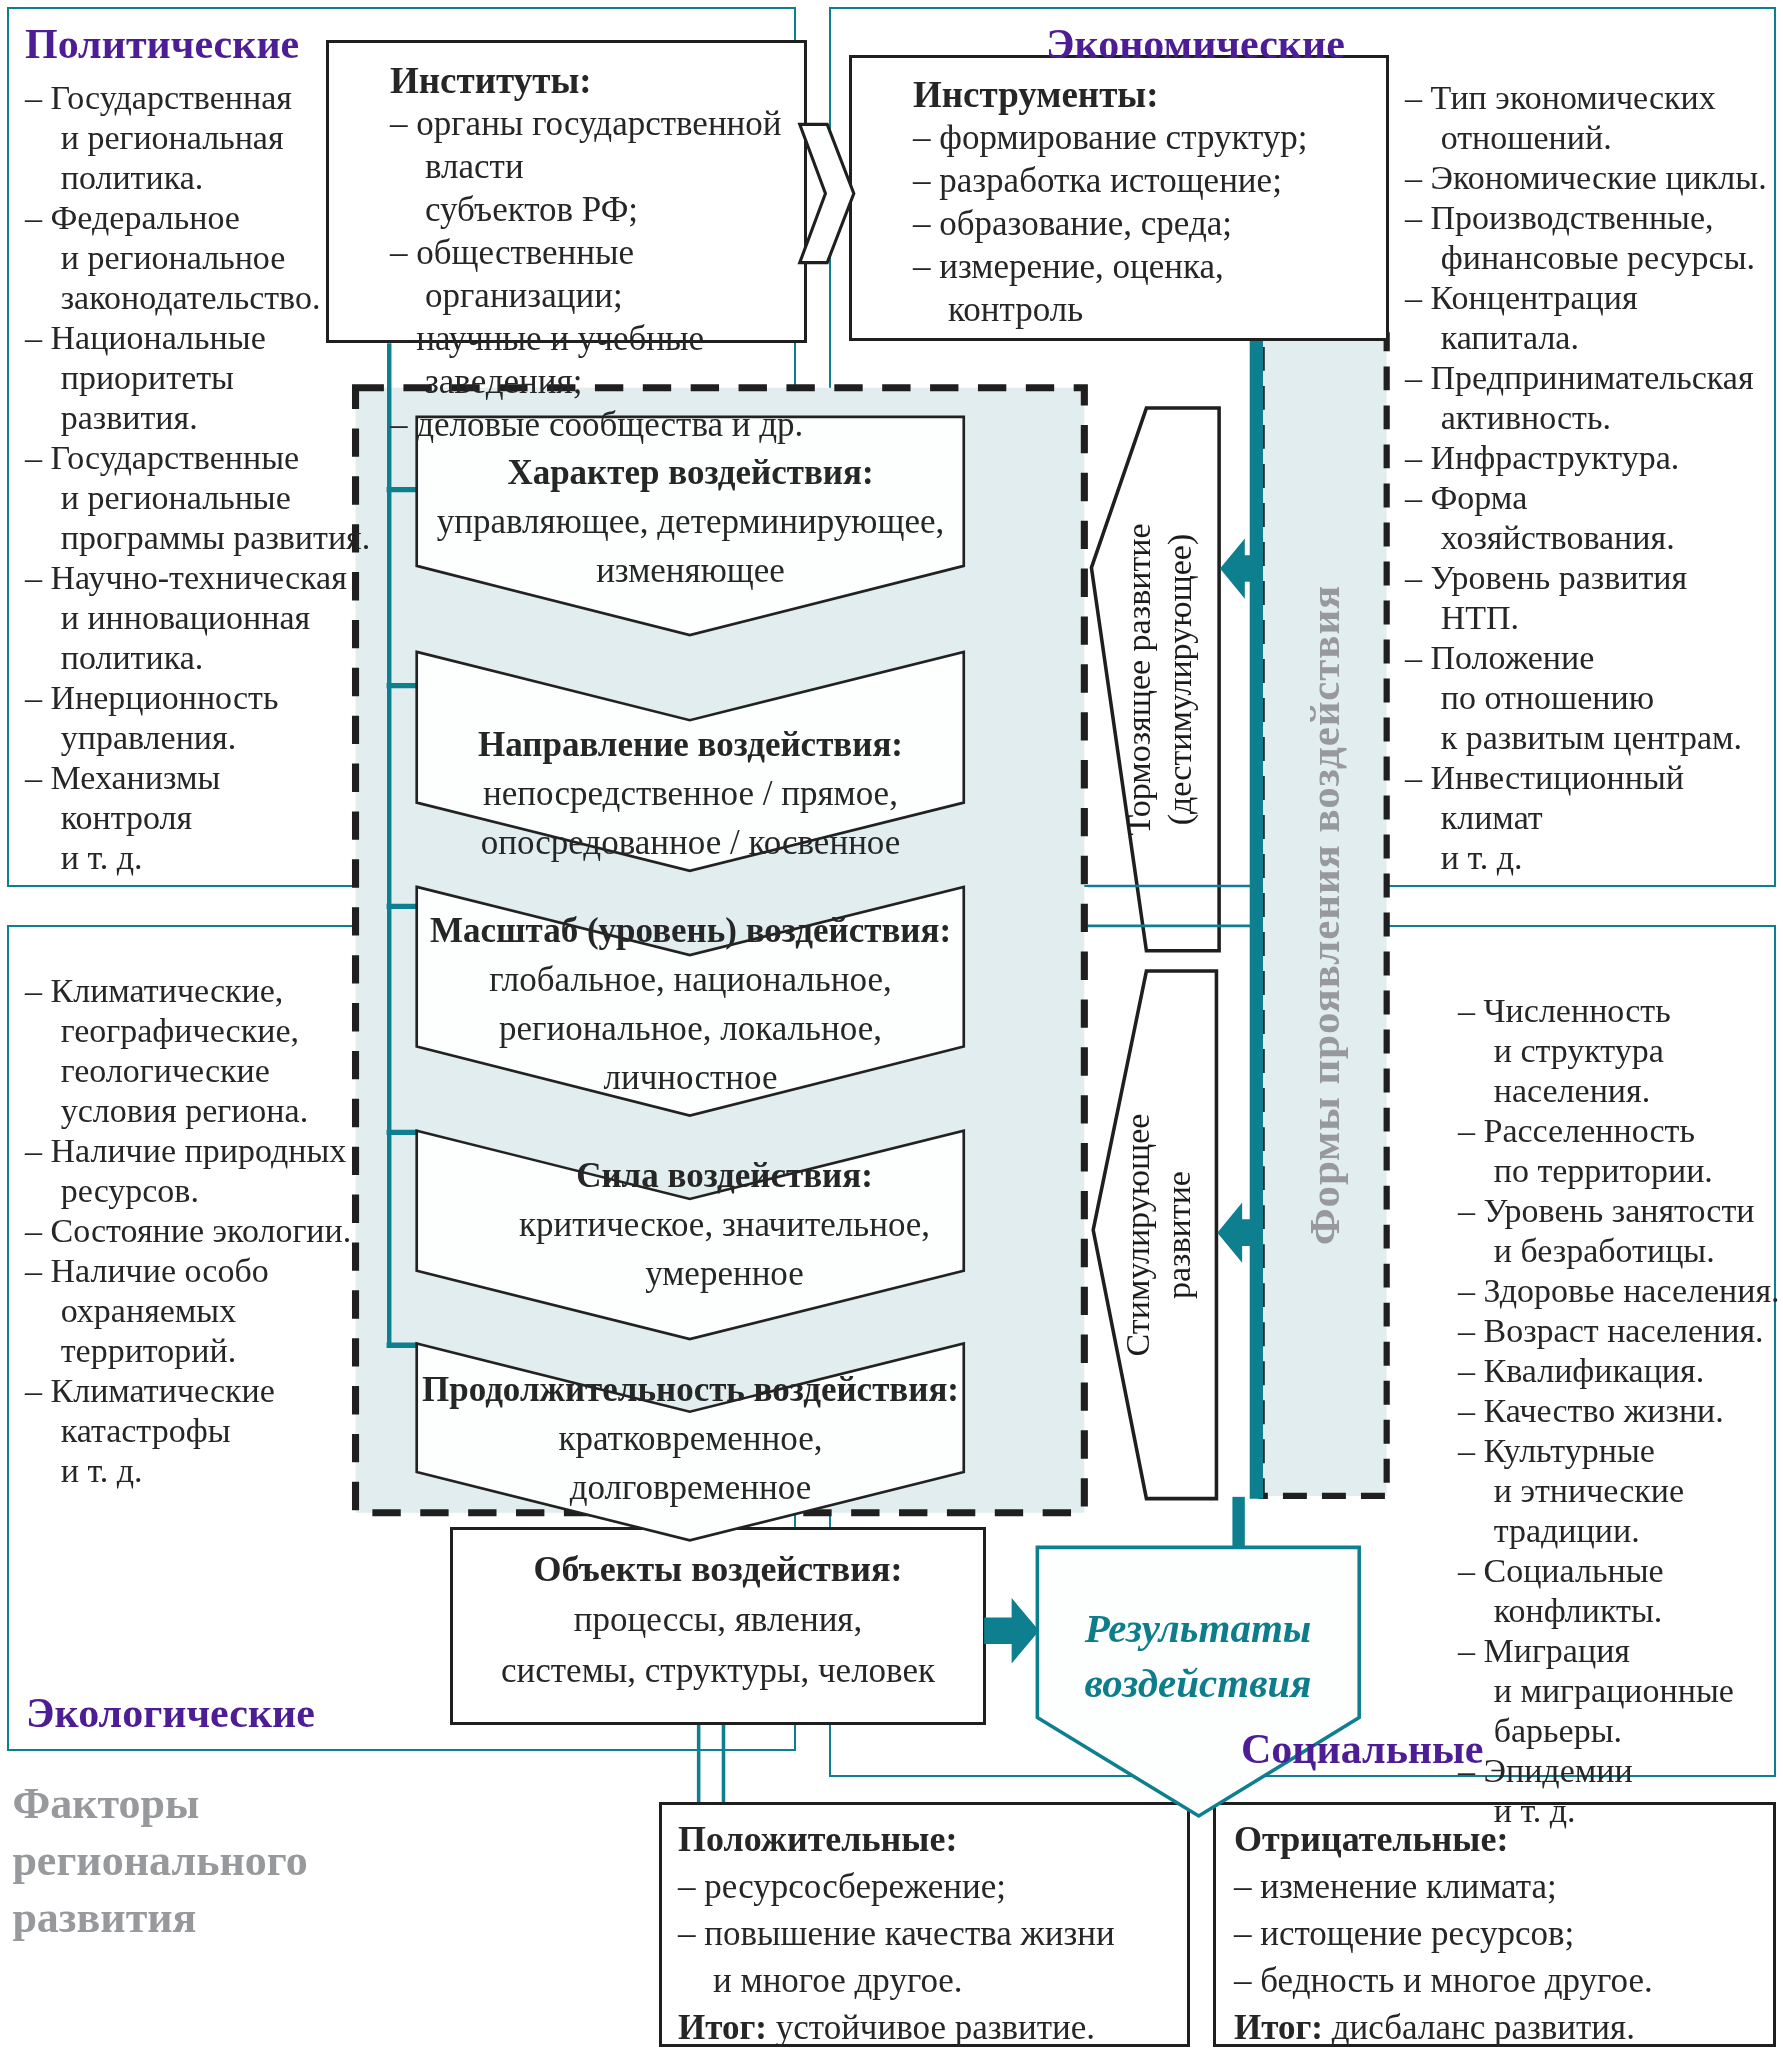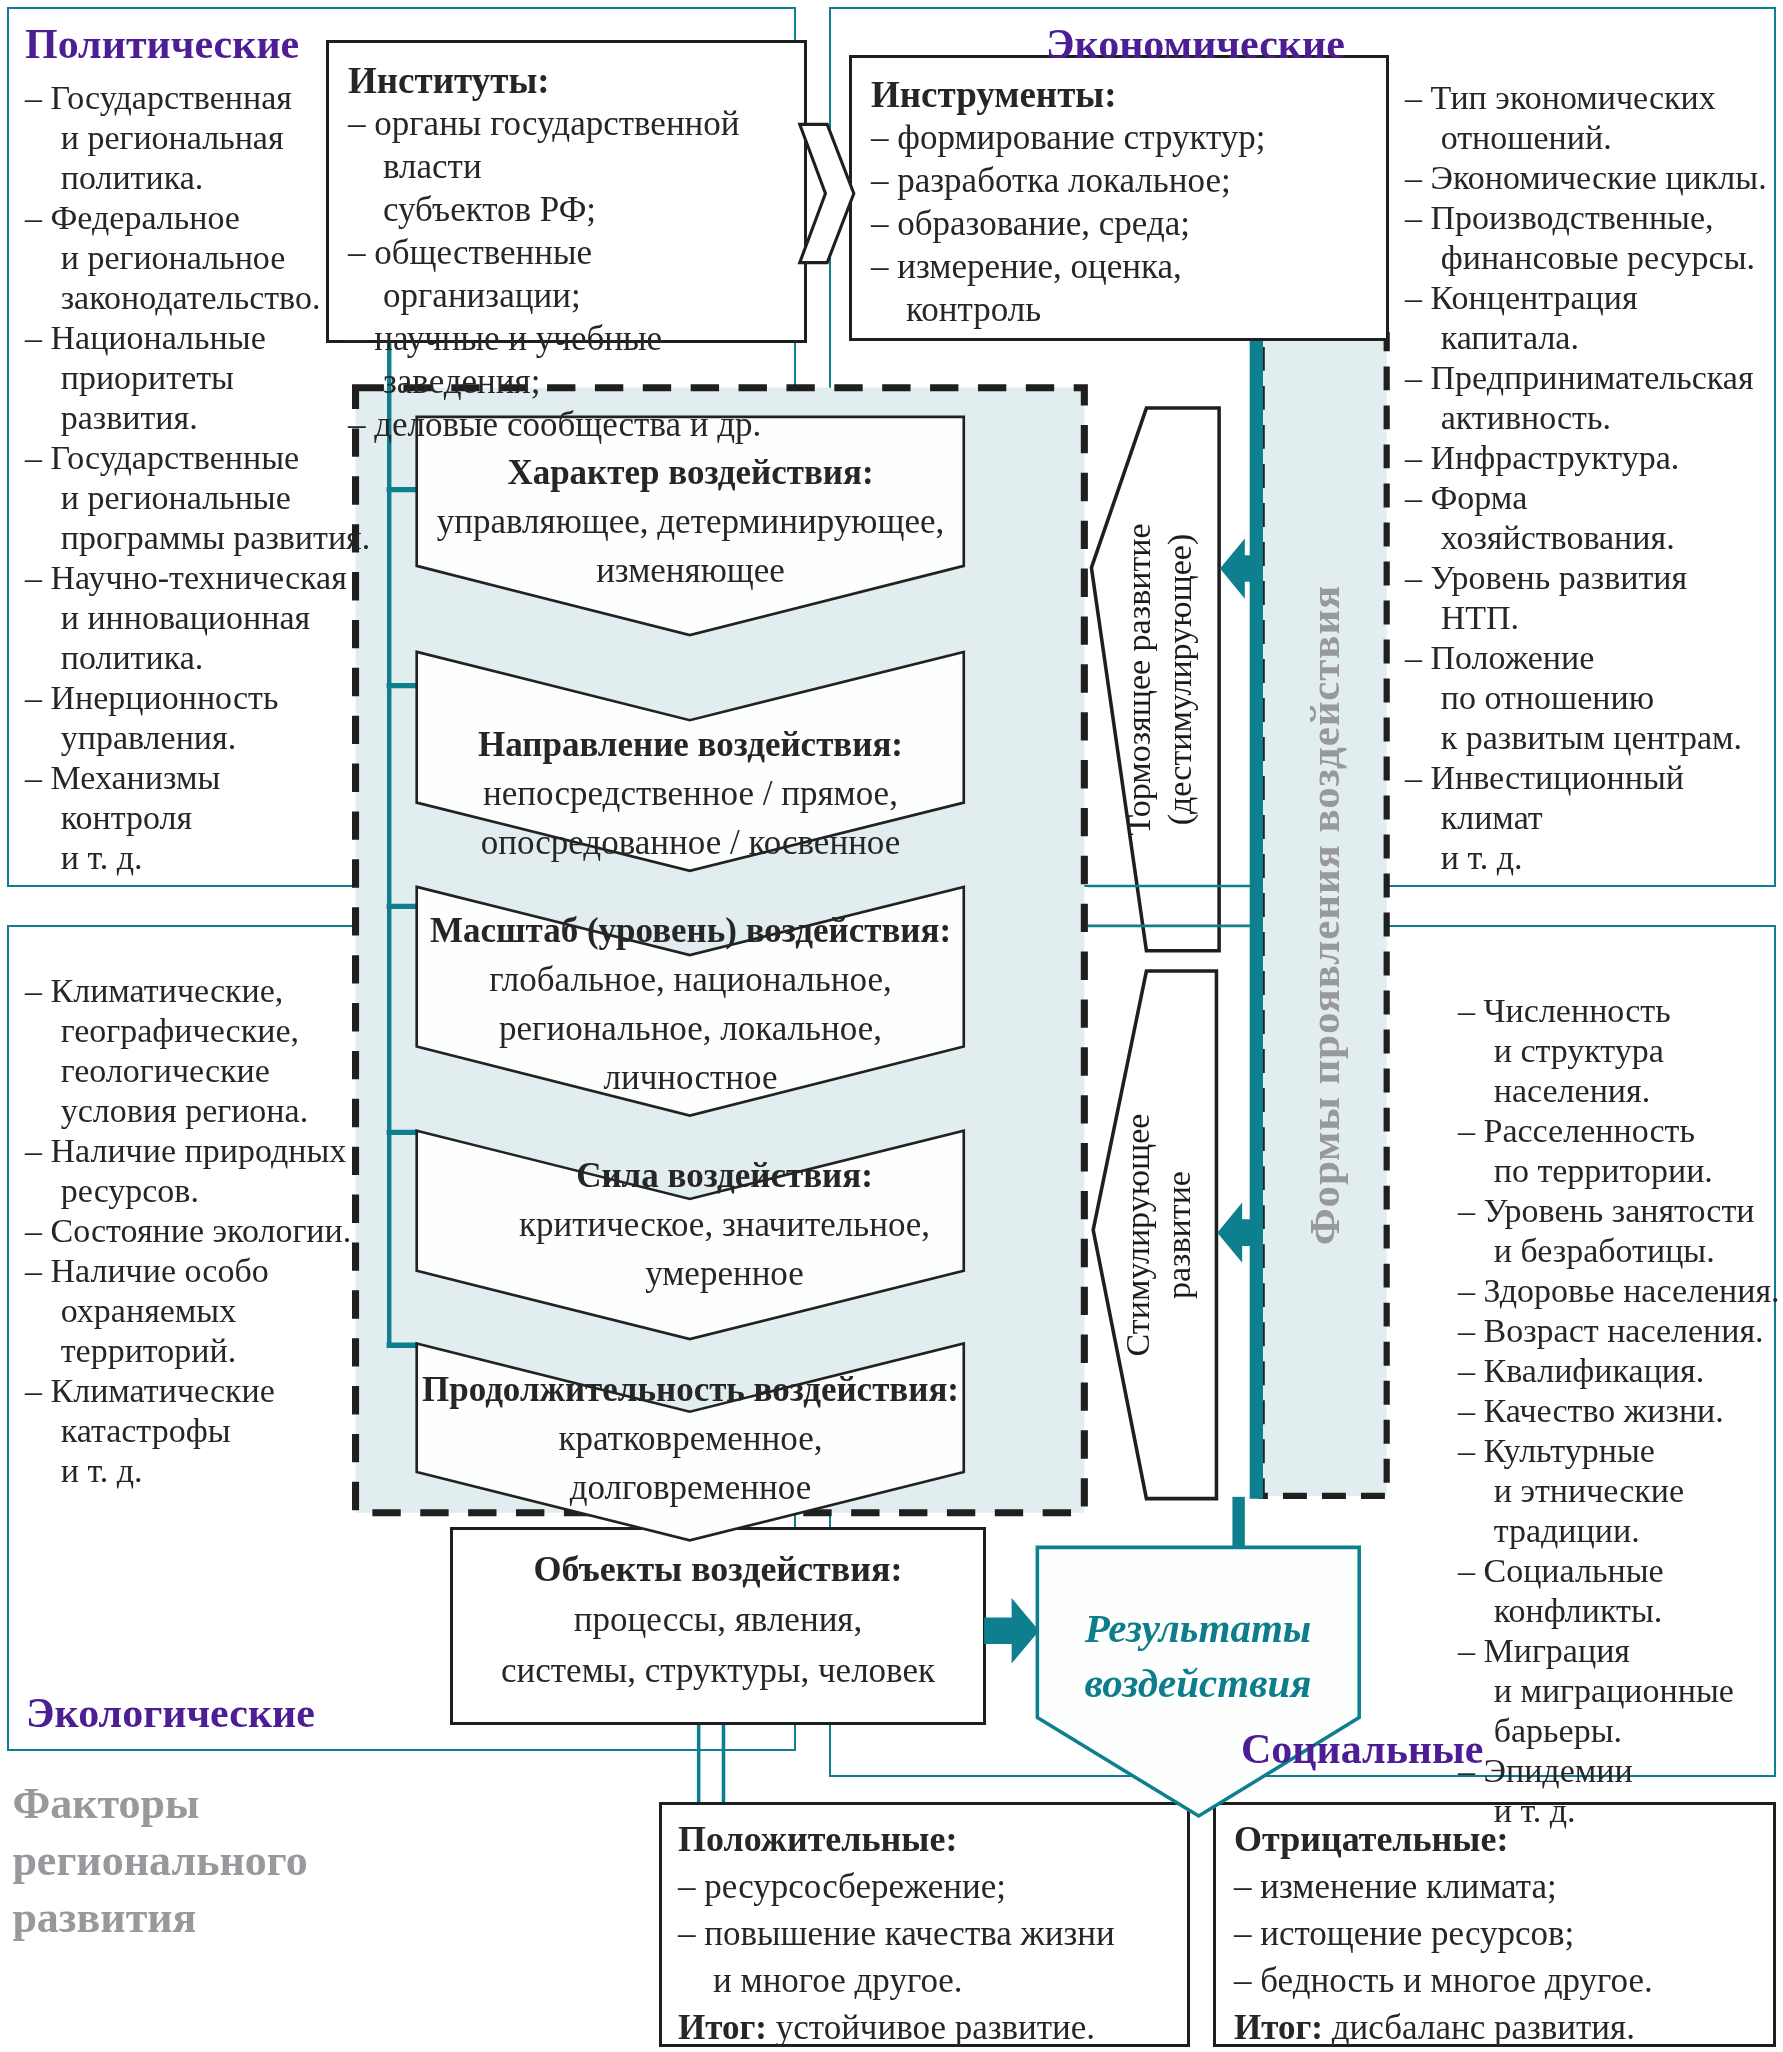--- a/index.html
+++ b/index.html
@@ -5,21 +5,21 @@
   html,body{margin:0;padding:0;background:#fff;}
   .canvas{position:relative;width:1783px;height:2053px;background:#fff;overflow:hidden;
           font-family:"Liberation Serif","DejaVu Serif",serif;color:#262626;}
   .q{position:absolute;background:#fff;border:2.7px solid #0e7f8e;box-sizing:border-box;z-index:1;}
   .layer{position:absolute;left:0;top:0;z-index:2;}
   .layer2{position:absolute;left:0;top:0;z-index:6;}
   .box{position:absolute;background:#fff;border:3.5px solid #1f1f1f;box-sizing:border-box;}
   .z3{z-index:3}.z4{z-index:4}.z5{z-index:5}
   .list{position:absolute;z-index:10;font-size:34px;line-height:40px;}
   .list .li{white-space:pre-line;text-indent:-1.05em;padding-left:1.05em;}
-  .bxt{position:absolute;z-index:10;font-size:35px;line-height:43px;}
+  .bxt{position:absolute;z-index:10;font-size:35px;line-height:43px;margin-left:42px;}
   .bxt .hd{font-weight:bold;font-size:37px;}
   .bxt .li{white-space:pre-line;text-indent:-1.0em;padding-left:1.0em;}
   .corner{position:absolute;z-index:10;font-weight:bold;font-size:42px;color:#4c1d95;}
   .chev{position:absolute;left:417px;width:547px;text-align:center;z-index:10;line-height:49px;}
   .chev .ct{font-weight:bold;font-size:35px;}
   .chev .cb{font-size:35px;white-space:pre-line;}
   .rot{position:absolute;transform-origin:0 0;transform:rotate(-90deg) translateX(-100%);
        display:flex;align-items:center;justify-content:center;text-align:center;z-index:10;}
   .bannertxt{font-size:34px;line-height:41px;color:#1c1c1c;white-space:pre-line;}
   .bandtxt{font-weight:bold;font-size:43px;color:#97999c;letter-spacing:0.9px;white-space:nowrap;}
@@ -170,21 +170,21 @@
     <div class="hd">Институты:</div>
     <div class="li">– органы государственной власти
 субъектов РФ;</div>
     <div class="li">– общественные организации;</div>
     <div class="li">– научные и учебные заведения;</div>
     <div class="li">– деловые сообщества и др.</div>
   </div>
   <div class="bxt" style="left:871px;top:73px;width:505px;line-height:43px;">
     <div class="hd">Инструменты:</div>
     <div class="li">– формирование структур;</div>
-    <div class="li">– разработка локальное;</div>
+    <div class="li">– разработка истощение;</div>
     <div class="li">– образование, среда;</div>
     <div class="li">– измерение, оценка,
 контроль</div>
   </div>
 
   <div class="chev" style="top:448px;">
     <div class="ct">Характер воздействия:</div>
     <div class="cb">управляющее, детерминирующее,
 изменяющее</div>
   </div>

